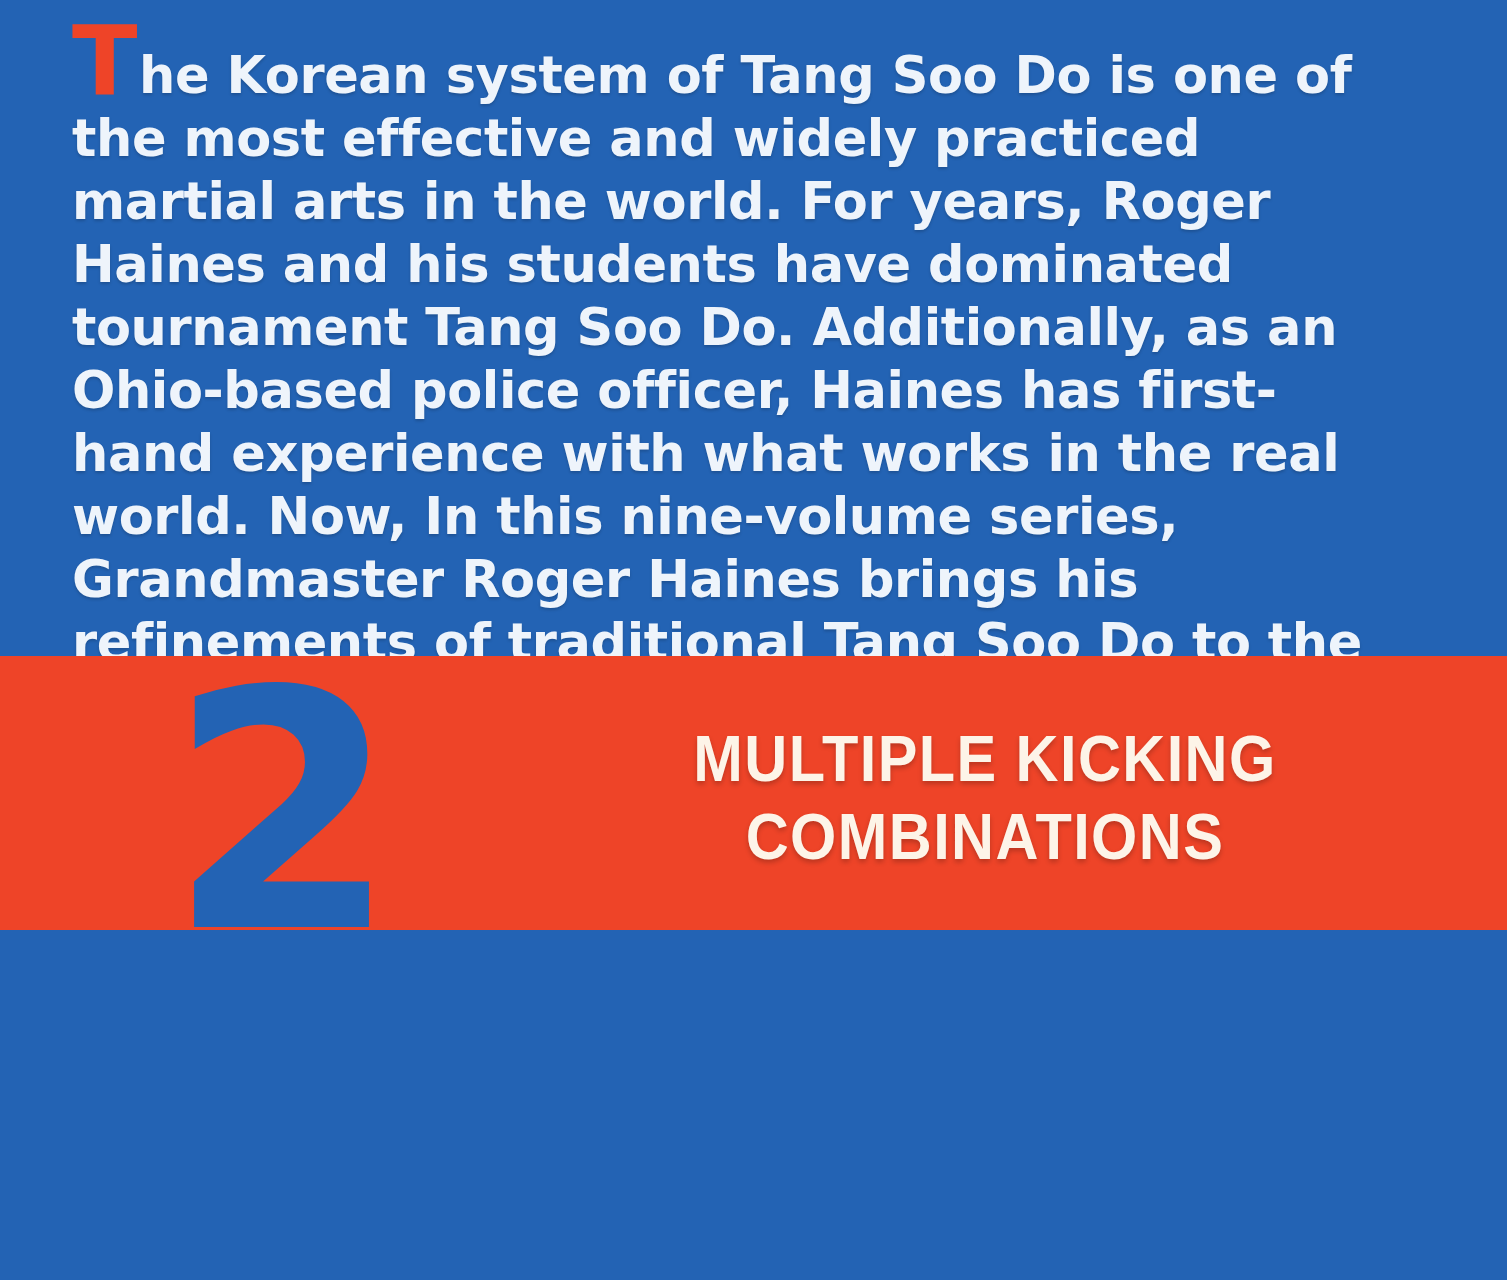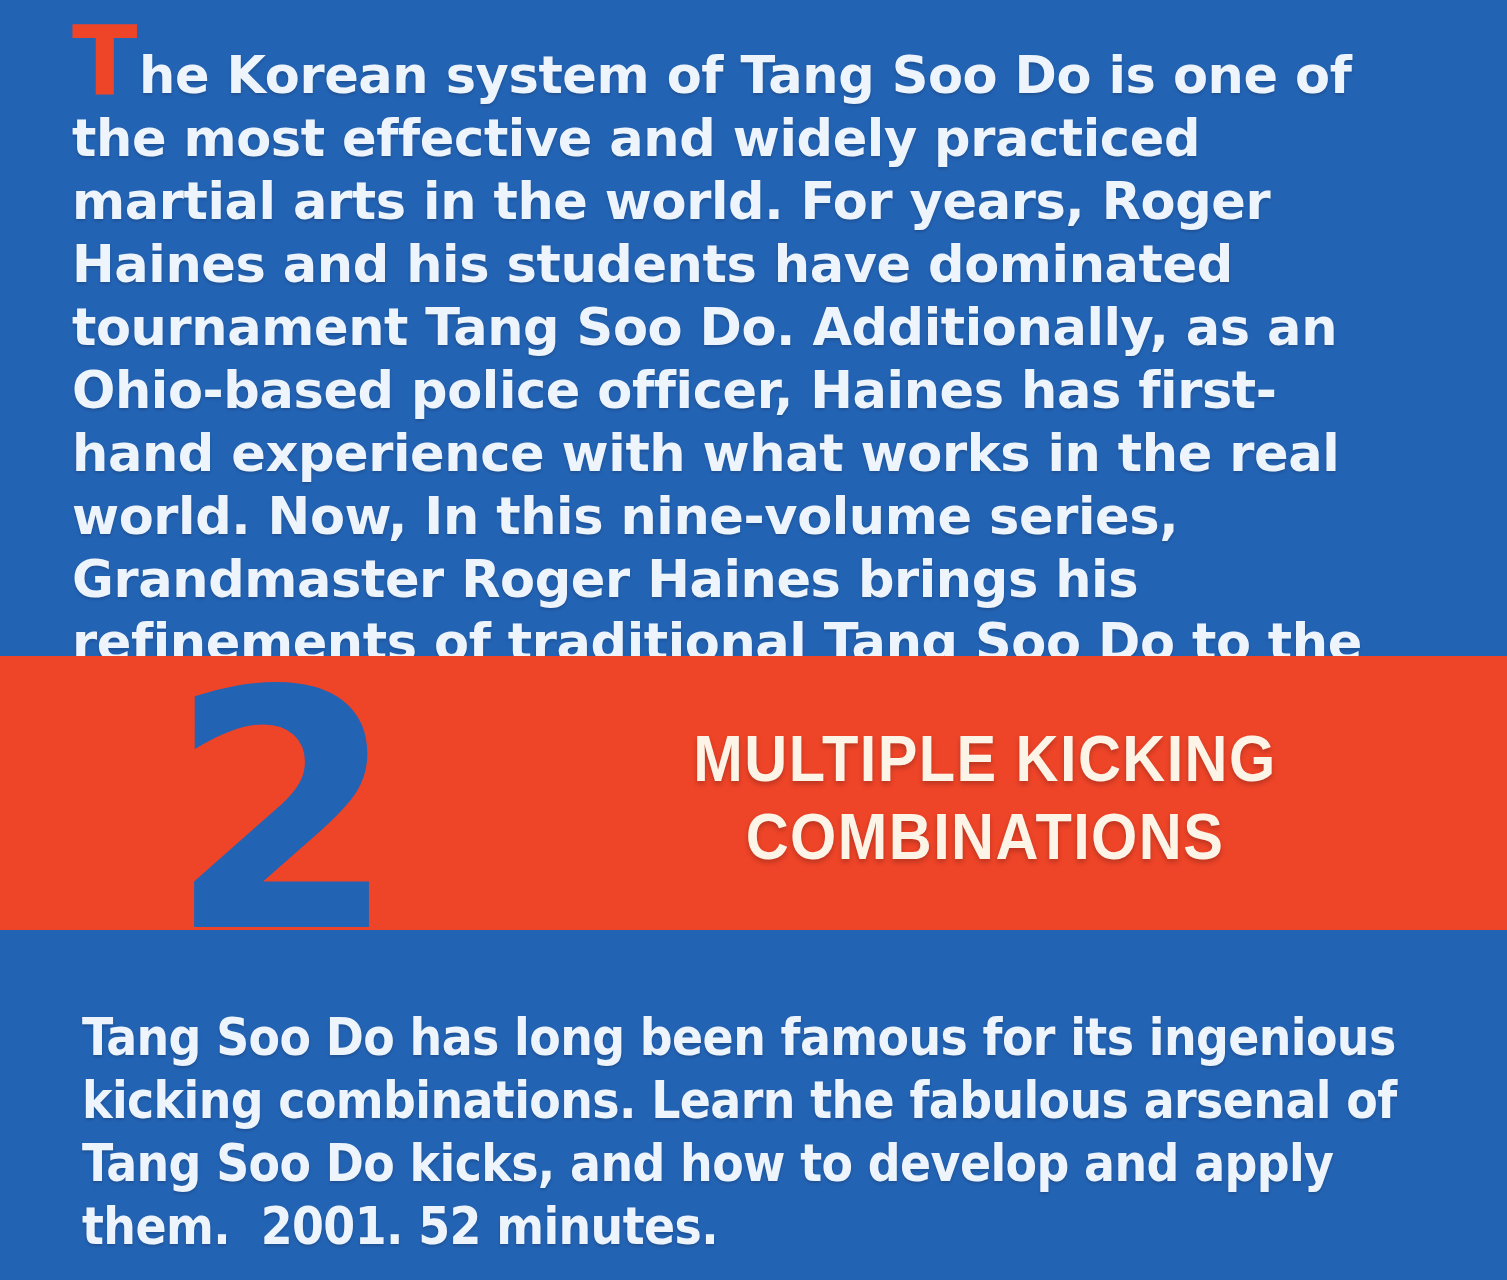--- a/index.html
+++ b/index.html
@@ -139,17 +139,14 @@
   <div class="volume-band">
     <div class="volume-number">2</div>
   </div>
 
 
   <div class="volume-title">
     <div>MULTIPLE KICKING</div>
     <div>COMBINATIONS</div>
   </div>
 
-  <div class="desc-section">
-    <div class="desc-text">Tang Soo Do has long been famous for its ingenious kicking combinations. Learn the fabulous arsenal of Tang Soo Do kicks, and how to develop and apply them.  2001. 52 minutes.</div>
-  </div>
 
 </div>
 
 </body></html>

